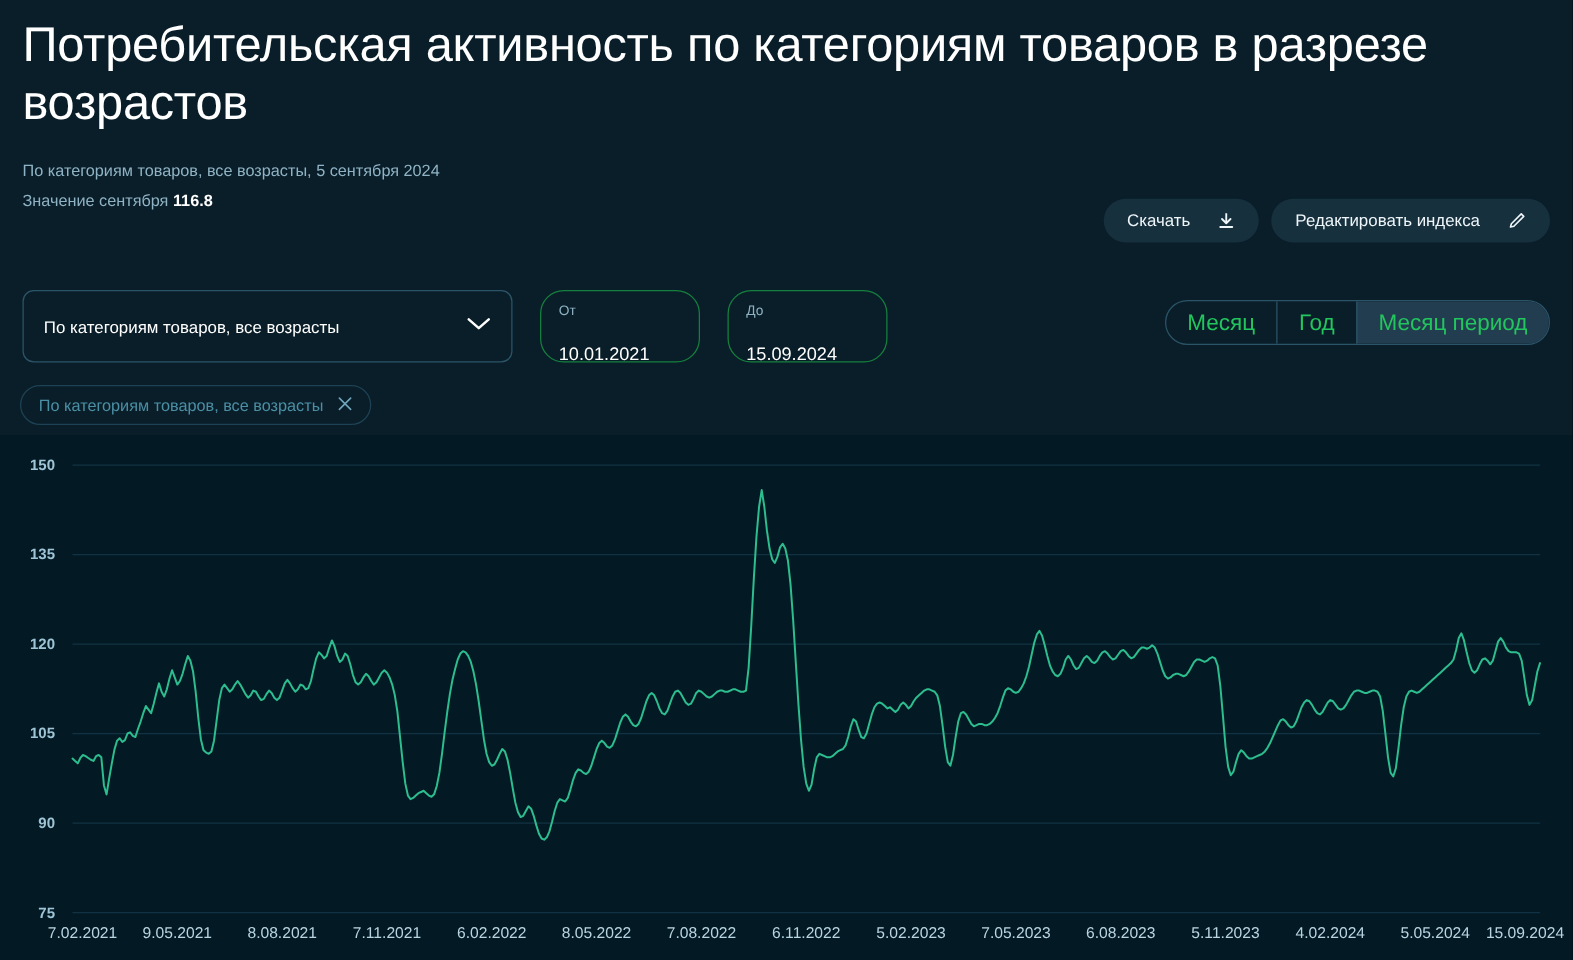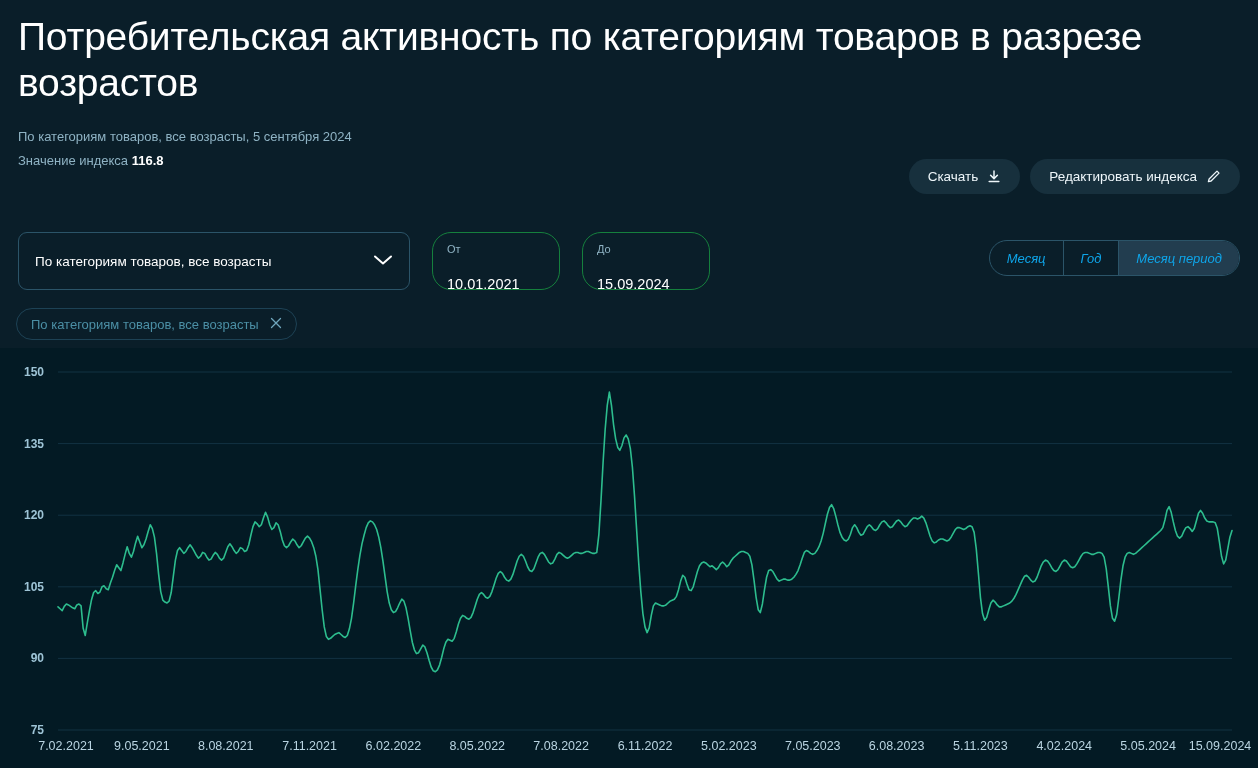--- a/index.html
+++ b/index.html
@@ -46,21 +46,21 @@
     color: #ffffff;
     font-weight: bold;
   }
 
   
   .actions {
     position: absolute; right: 18px; top: 159px;
     display: flex; gap: 10px; align-items: center;
   }
   .btn-pill {
-    display: inline-flex; align-items: center; gap: 9px;
+    display: inline-flex; align-items: center; gap: 22px;
     height: 35px; padding: 0 19px;
     border-radius: 18px;
     background: #17303d;
     color: #eef6fa;
     font-size: 13.5px;
     border: none;
     cursor: pointer;
     white-space: nowrap;
   }
   .btn-pill svg { display: block; }
@@ -107,28 +107,27 @@
     display: flex; align-items: stretch;
     height: 36px;
     border: 1px solid #2b5468;
     border-radius: 18px;
     overflow: hidden;
     background: transparent;
   }
   .period-btn {
     display: flex; align-items: center; justify-content: center;
     padding: 0 17px;
-    color: #0ea5e9;
-    font-size: 13px;
+    color: #22c55e;
+    font-size: 18px;
     background: transparent;
     border: none;
     border-left: 1px solid #2b5468;
     cursor: pointer;
     white-space: nowrap;
-    font-style: italic;
   }
   .period-btn:first-child { border-left: none; }
   .period-btn.active { background: #223d4f; }
 
   
   .chip-row {
     position: absolute; left: 16px; top: 308px;
   }
   .chip {
     display: inline-flex; align-items: center; gap: 11px;
@@ -162,21 +161,21 @@
 </style>
 </head>
 <body>
 
 <div id="app">
 
   <div class="header">
     <h1 class="page-title">Потребительская активность по категориям товаров в разрезе возрастов</h1>
     <div class="subtitle">По категориям товаров, все возрасты, 5 сентября 2024</div>
     <div class="index-line">
-      <span>Значение индекса</span>
+      <span>Значение сентября</span>
       <span class="index-value">116.8</span>
     </div>
   </div>
 
   <div class="actions">
     <button class="btn-pill">
       <span>Скачать</span>
       <span>
         <svg width="14" height="15" viewBox="0 0 14 15">
           <path d="M7 1.5 L7 9.2" stroke="#eef6fa" stroke-width="1.5" fill="none"></path>

